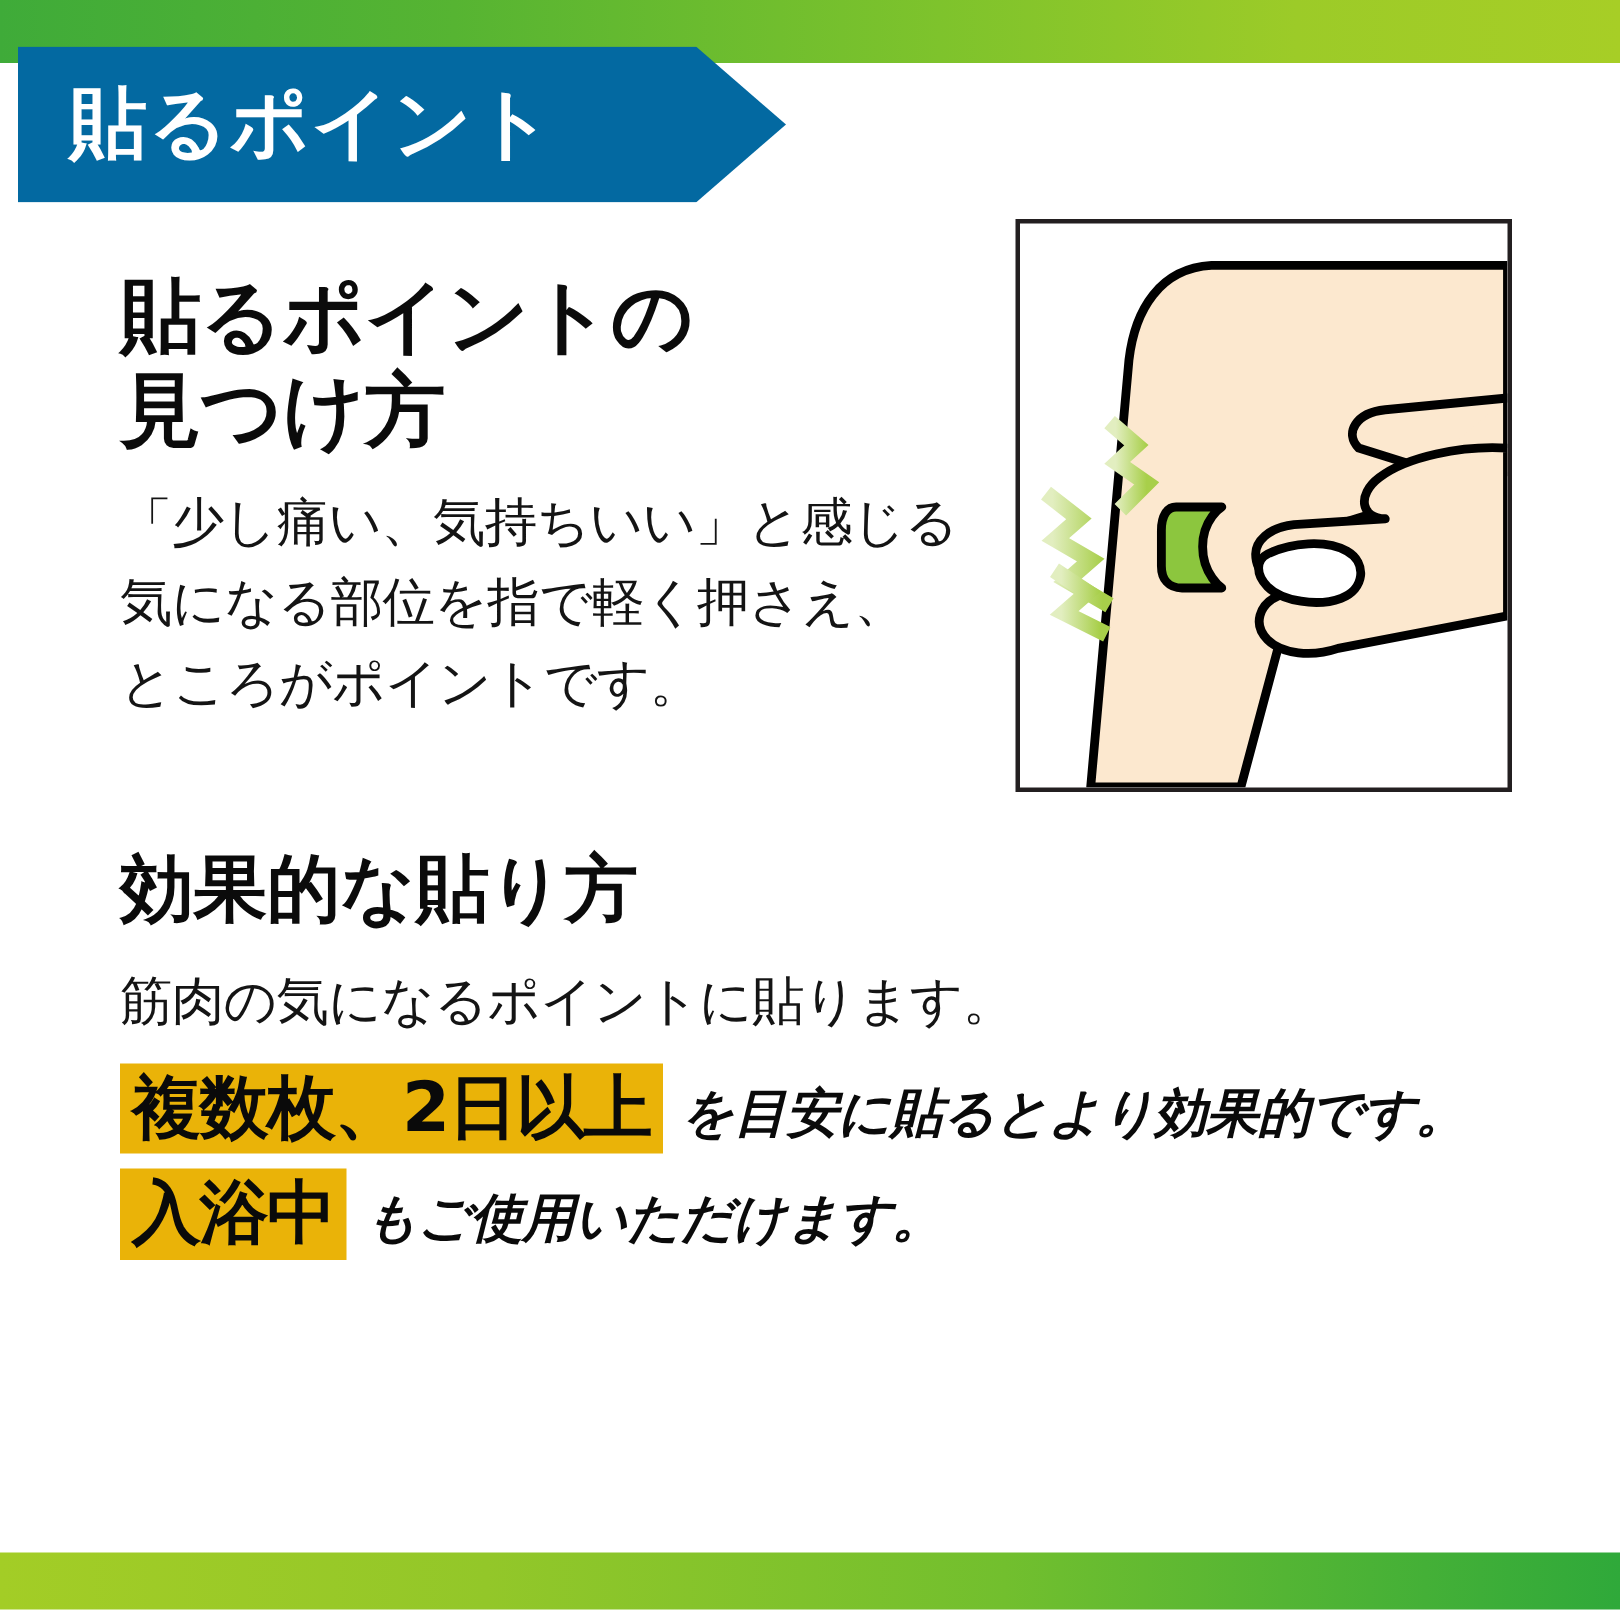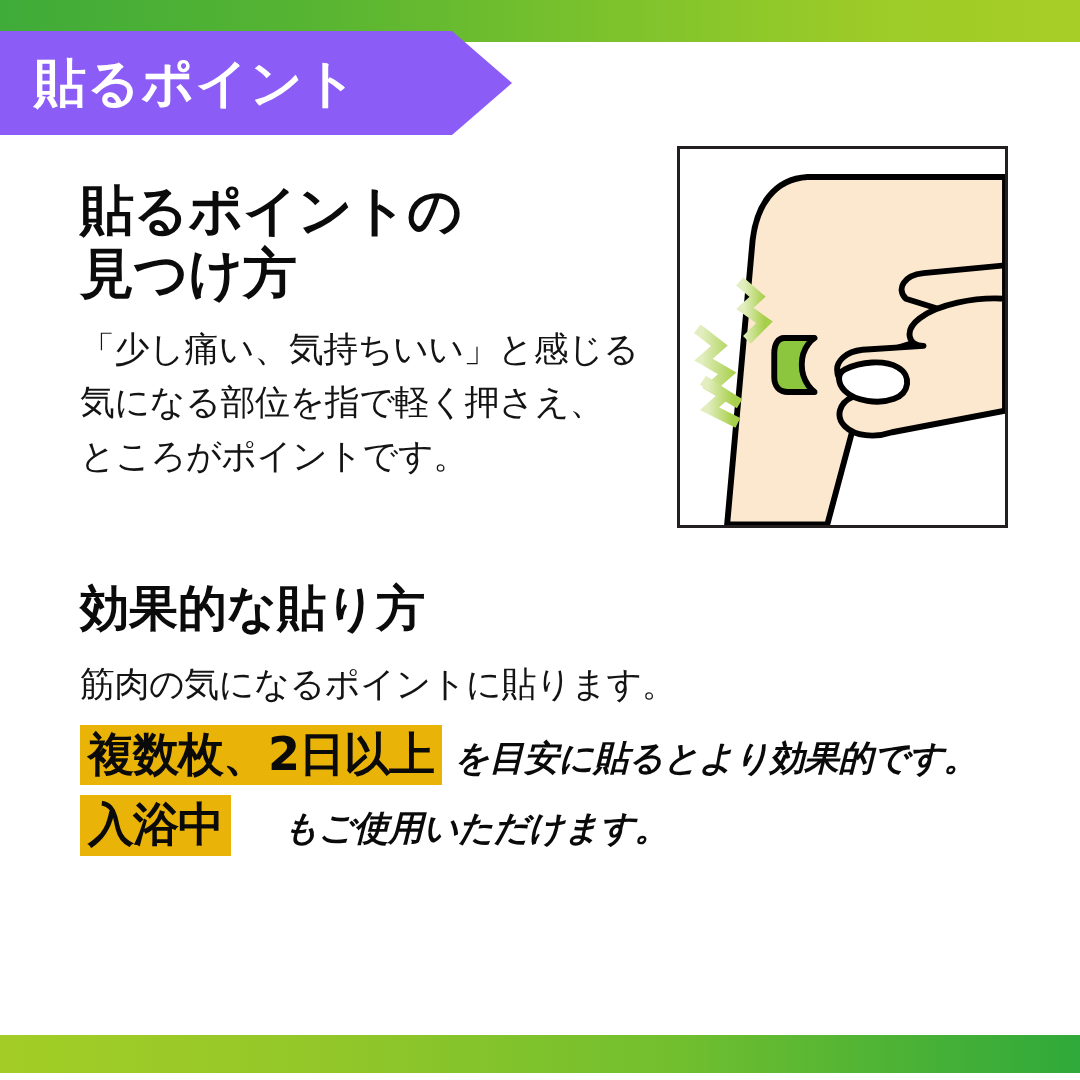--- a/index.html
+++ b/index.html
@@ -21,25 +21,25 @@
     left: 0;
     top: 0;
     width: 1080px;
     height: 42px;
     background: linear-gradient(to right, #3fab39 0%, #56b432 28%, #7ec32c 58%, #9ccb28 80%, #a7ce26 100%);
   }
 
   
   .banner {
     position: absolute;
-    left: 0;
+    left: 12px;
     top: 31px;
     width: 512px;
     height: 104px;
-    background: #8b5cf6;
+    background: #0369a1;
     -webkit-clip-path: polygon(0 0, 452px 0, 512px 52px, 452px 104px, 0 104px);
     clip-path: polygon(0 0, 452px 0, 512px 52px, 452px 104px, 0 104px);
     display: flex;
     align-items: center;
   }
   .banner-title {
     color: #ffffff;
     font-size: 52px;
     font-weight: 700;
     letter-spacing: 1px;
@@ -55,21 +55,21 @@
     top: 135px;
     width: 1055px;
     height: 900px;
   }
 
   .section {
     position: absolute;
     left: 80px;
   }
   .section-find { top: 45px; width: 600px; }
-  .section-apply { top: 446px; width: 950px; }
+  .section-apply { top: 430px; width: 950px; }
 
   h2.heading {
     margin: 0;
     font-size: 54px;
     font-weight: 700;
     line-height: 1.16;
     color: #0b0b0b;
     letter-spacing: -0.5px;
     white-space: pre-line;
   }
@@ -90,21 +90,21 @@
 
   .apply-body { margin-top: 20px; }
 
   
   .hl-row {
     display: flex;
     align-items: baseline;
     margin-top: 14px;
     white-space: nowrap;
   }
-  .hl-row-second { margin-top: 10px; gap: 40px; }
+  .hl-row-second { margin-top: 10px; }
   .hl-mark {
     background: #eab308;
     color: #0a0a0a;
     font-size: 46px;
     font-weight: 700;
     line-height: 1.18;
     padding: 2px 8px 4px 8px;
     letter-spacing: -1px;
   }
   .hl-tail {

